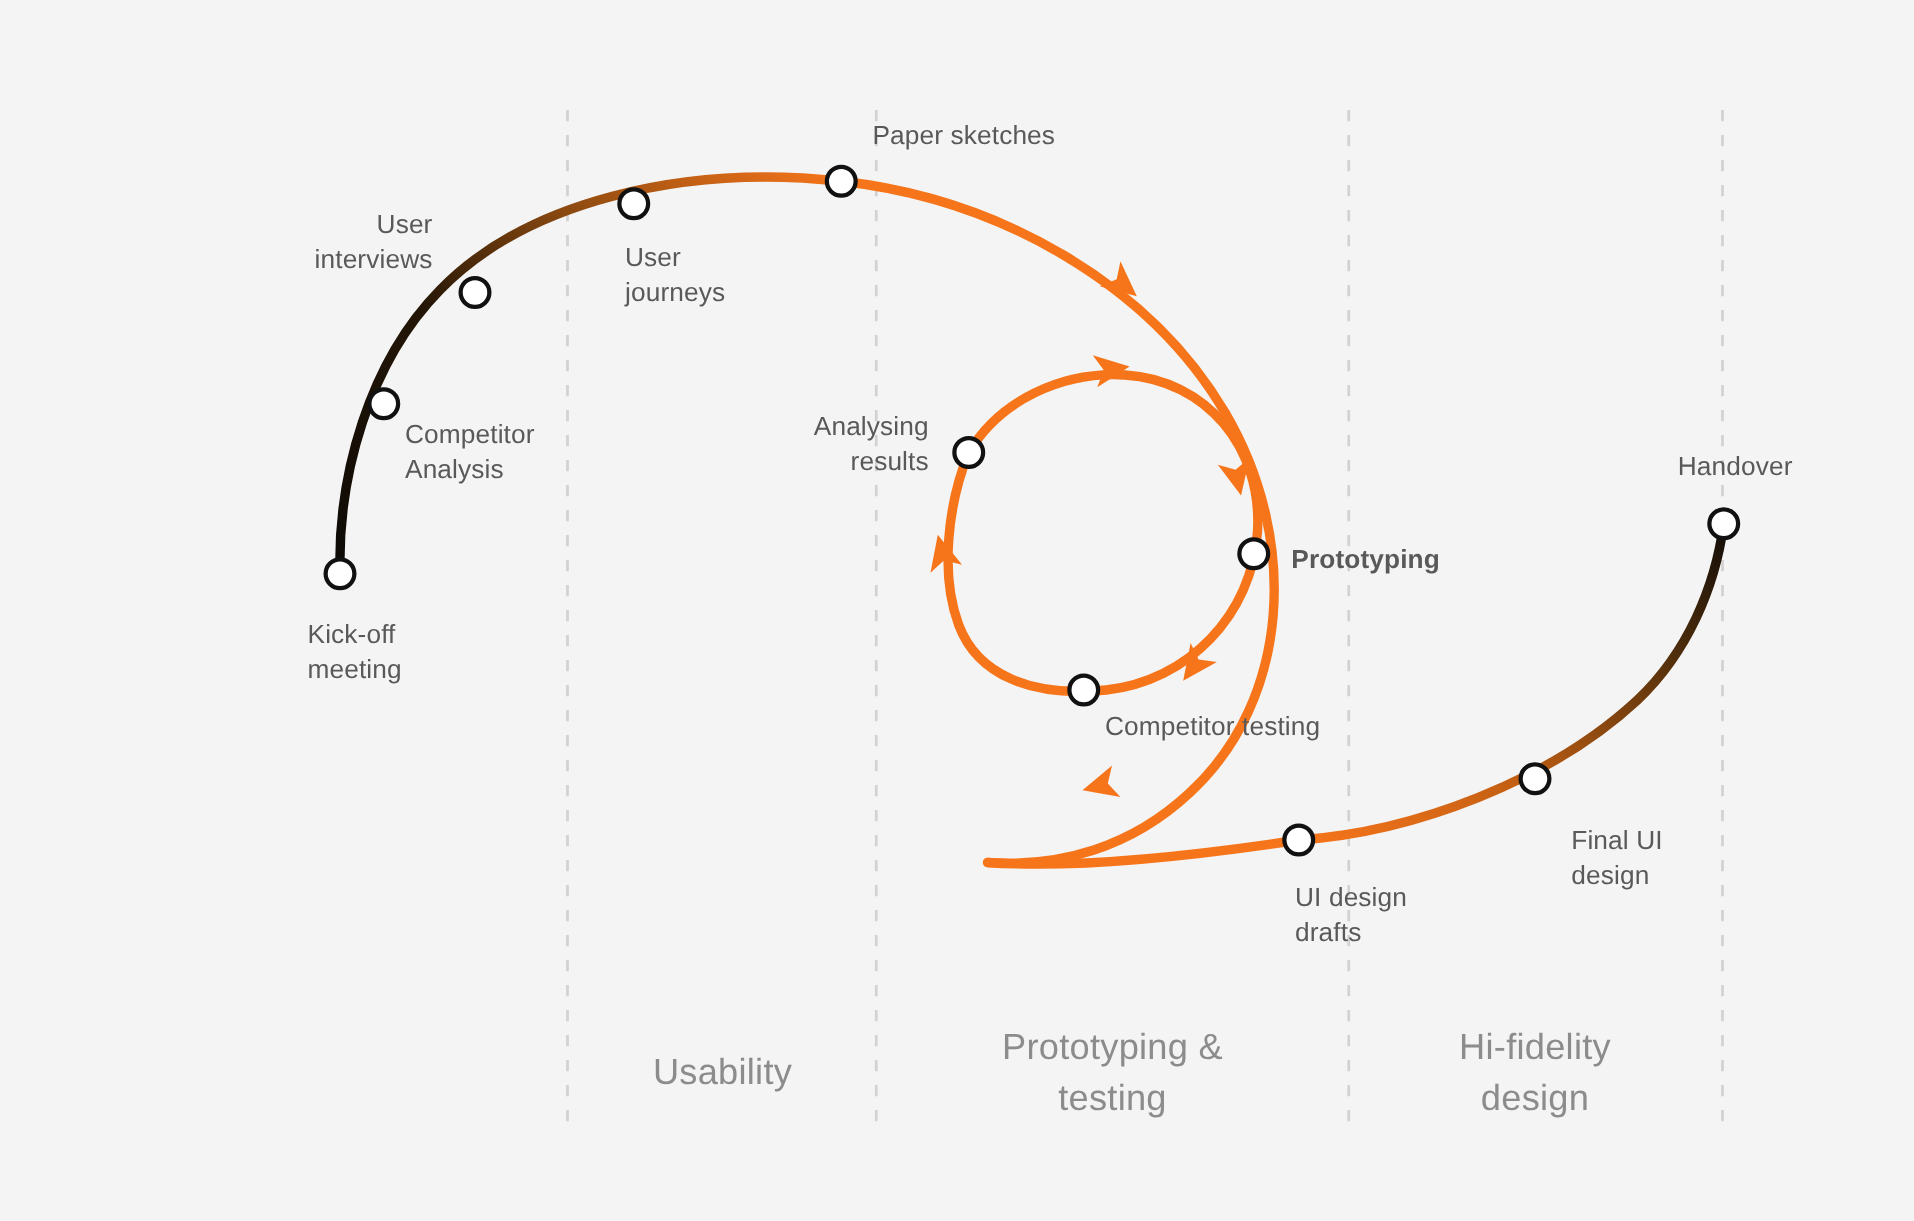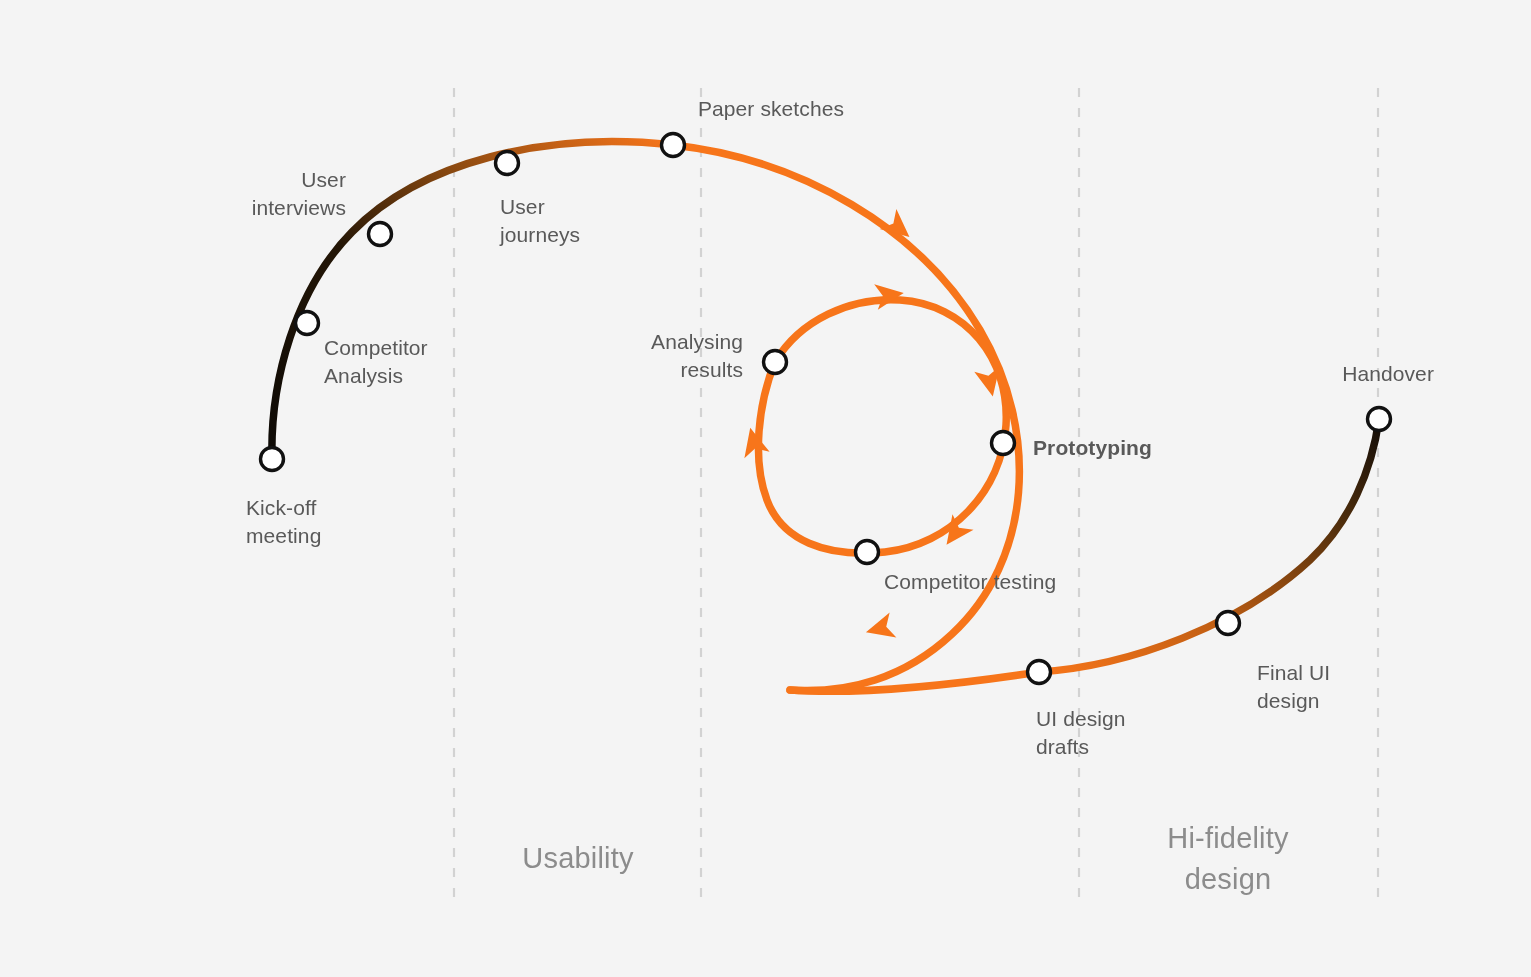--- a/index.html
+++ b/index.html
@@ -153,16 +153,18 @@
 
   <div class="node-label label-right" style="left:1036px; top:705px;">UI design
 drafts</div>
 
   <div class="node-label label-right" style="left:1257px; top:640px;margin-top:19px;">Final UI
 design</div>
 
   <div class="node-label label-left" style="left:1434px; top:360px;">Handover</div>
 
   <div class="phase-label" style="left:578px; top:838px;">Usability</div>
+  <div class="phase-label" style="left:890px; top:818px;">Prototyping &amp;
+testing</div>
   <div class="phase-label" style="left:1228px; top:818px;">Hi-fidelity
 design</div>
 
 </div>
 
 </body></html>

